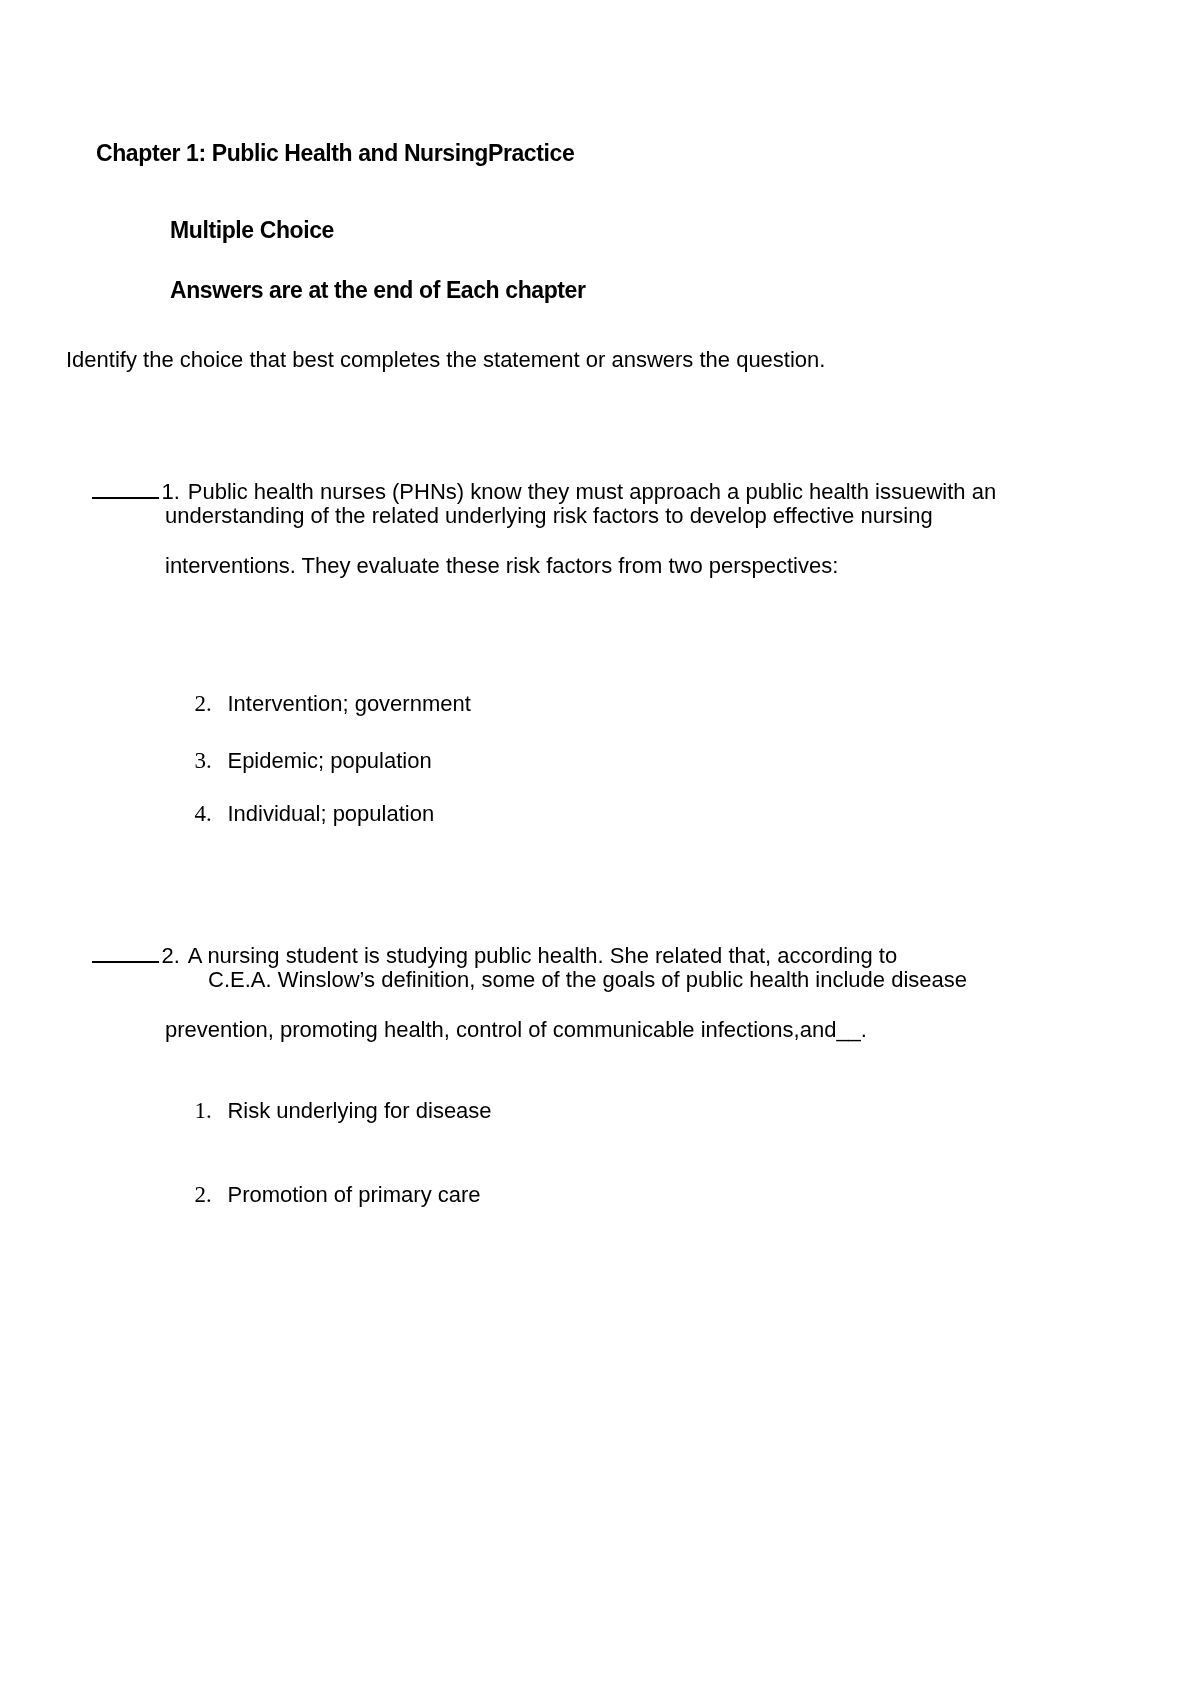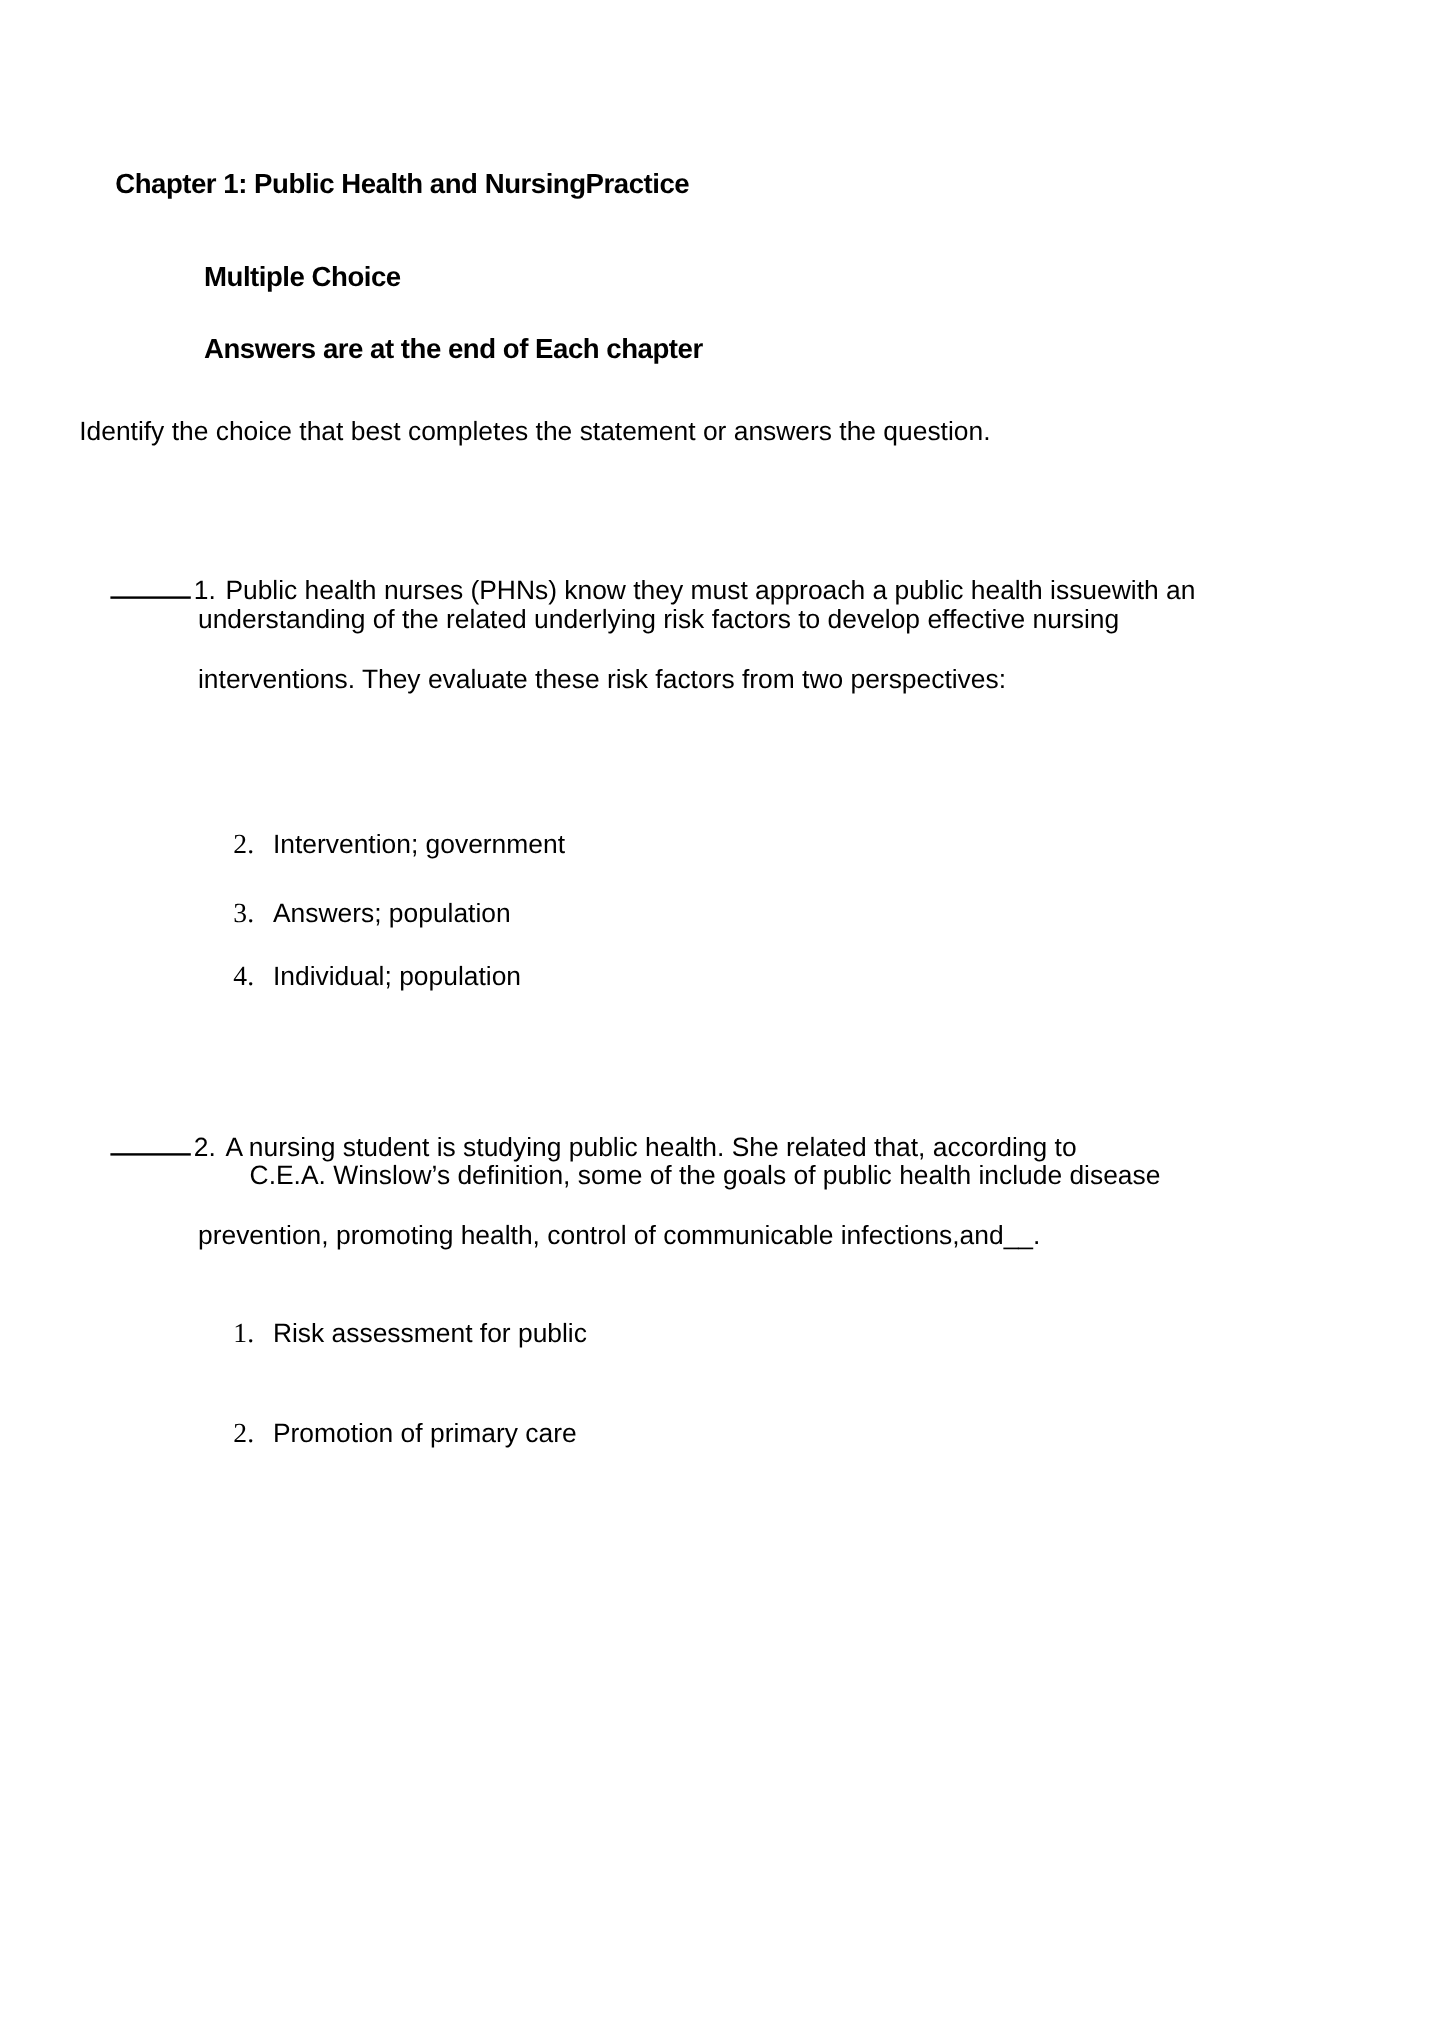--- a/index.html
+++ b/index.html
@@ -71,32 +71,32 @@
   <div class="line" style="left:68px; top:453px;">
     <span class="answer-blank"></span><span class="q-number">1.</span><span class="q-text">Public health nurses (PHNs) know they must approach a public health issuewith an</span>
   </div>
   <div class="line" style="left:165px; top:553px;">interventions. They evaluate these risk factors from two perspectives:</div>
   <div class="line" style="left:165px; top:503px;">understanding of the related underlying risk factors to develop effective nursing</div>
 
   <div class="choice-row" style="top:663px;">
     <span class="choice-marker">2.</span><span>Intervention; government</span>
   </div>
   <div class="choice-row" style="top:720px;">
-    <span class="choice-marker">3.</span><span>Answers; population</span>
+    <span class="choice-marker">3.</span><span>Epidemic; population</span>
   </div>
   <div class="choice-row" style="top:773px;">
     <span class="choice-marker">4.</span><span>Individual; population</span>
   </div>
 
   <div class="line" style="left:68px; top:917px;">
     <span class="answer-blank"></span><span class="q-number">2.</span><span class="q-text">A nursing student is studying public health. She related that, according to</span>
   </div>
   <div class="line" style="left:165px; top:967px;margin-left:43px;">C.E.A. Winslow’s definition, some of the goals of public health include disease</div>
   <div class="line" style="left:165px; top:1017px;">prevention, promoting health, control of communicable infections,and__.</div>
 
   <div class="choice-row" style="top:1070px;">
-    <span class="choice-marker">1.</span><span>Risk assessment for public</span>
+    <span class="choice-marker">1.</span><span>Risk underlying for disease</span>
   </div>
   <div class="choice-row" style="top:1154px;">
     <span class="choice-marker">2.</span><span>Promotion of primary care</span>
   </div>
 
 </div>
 
 </body></html>

